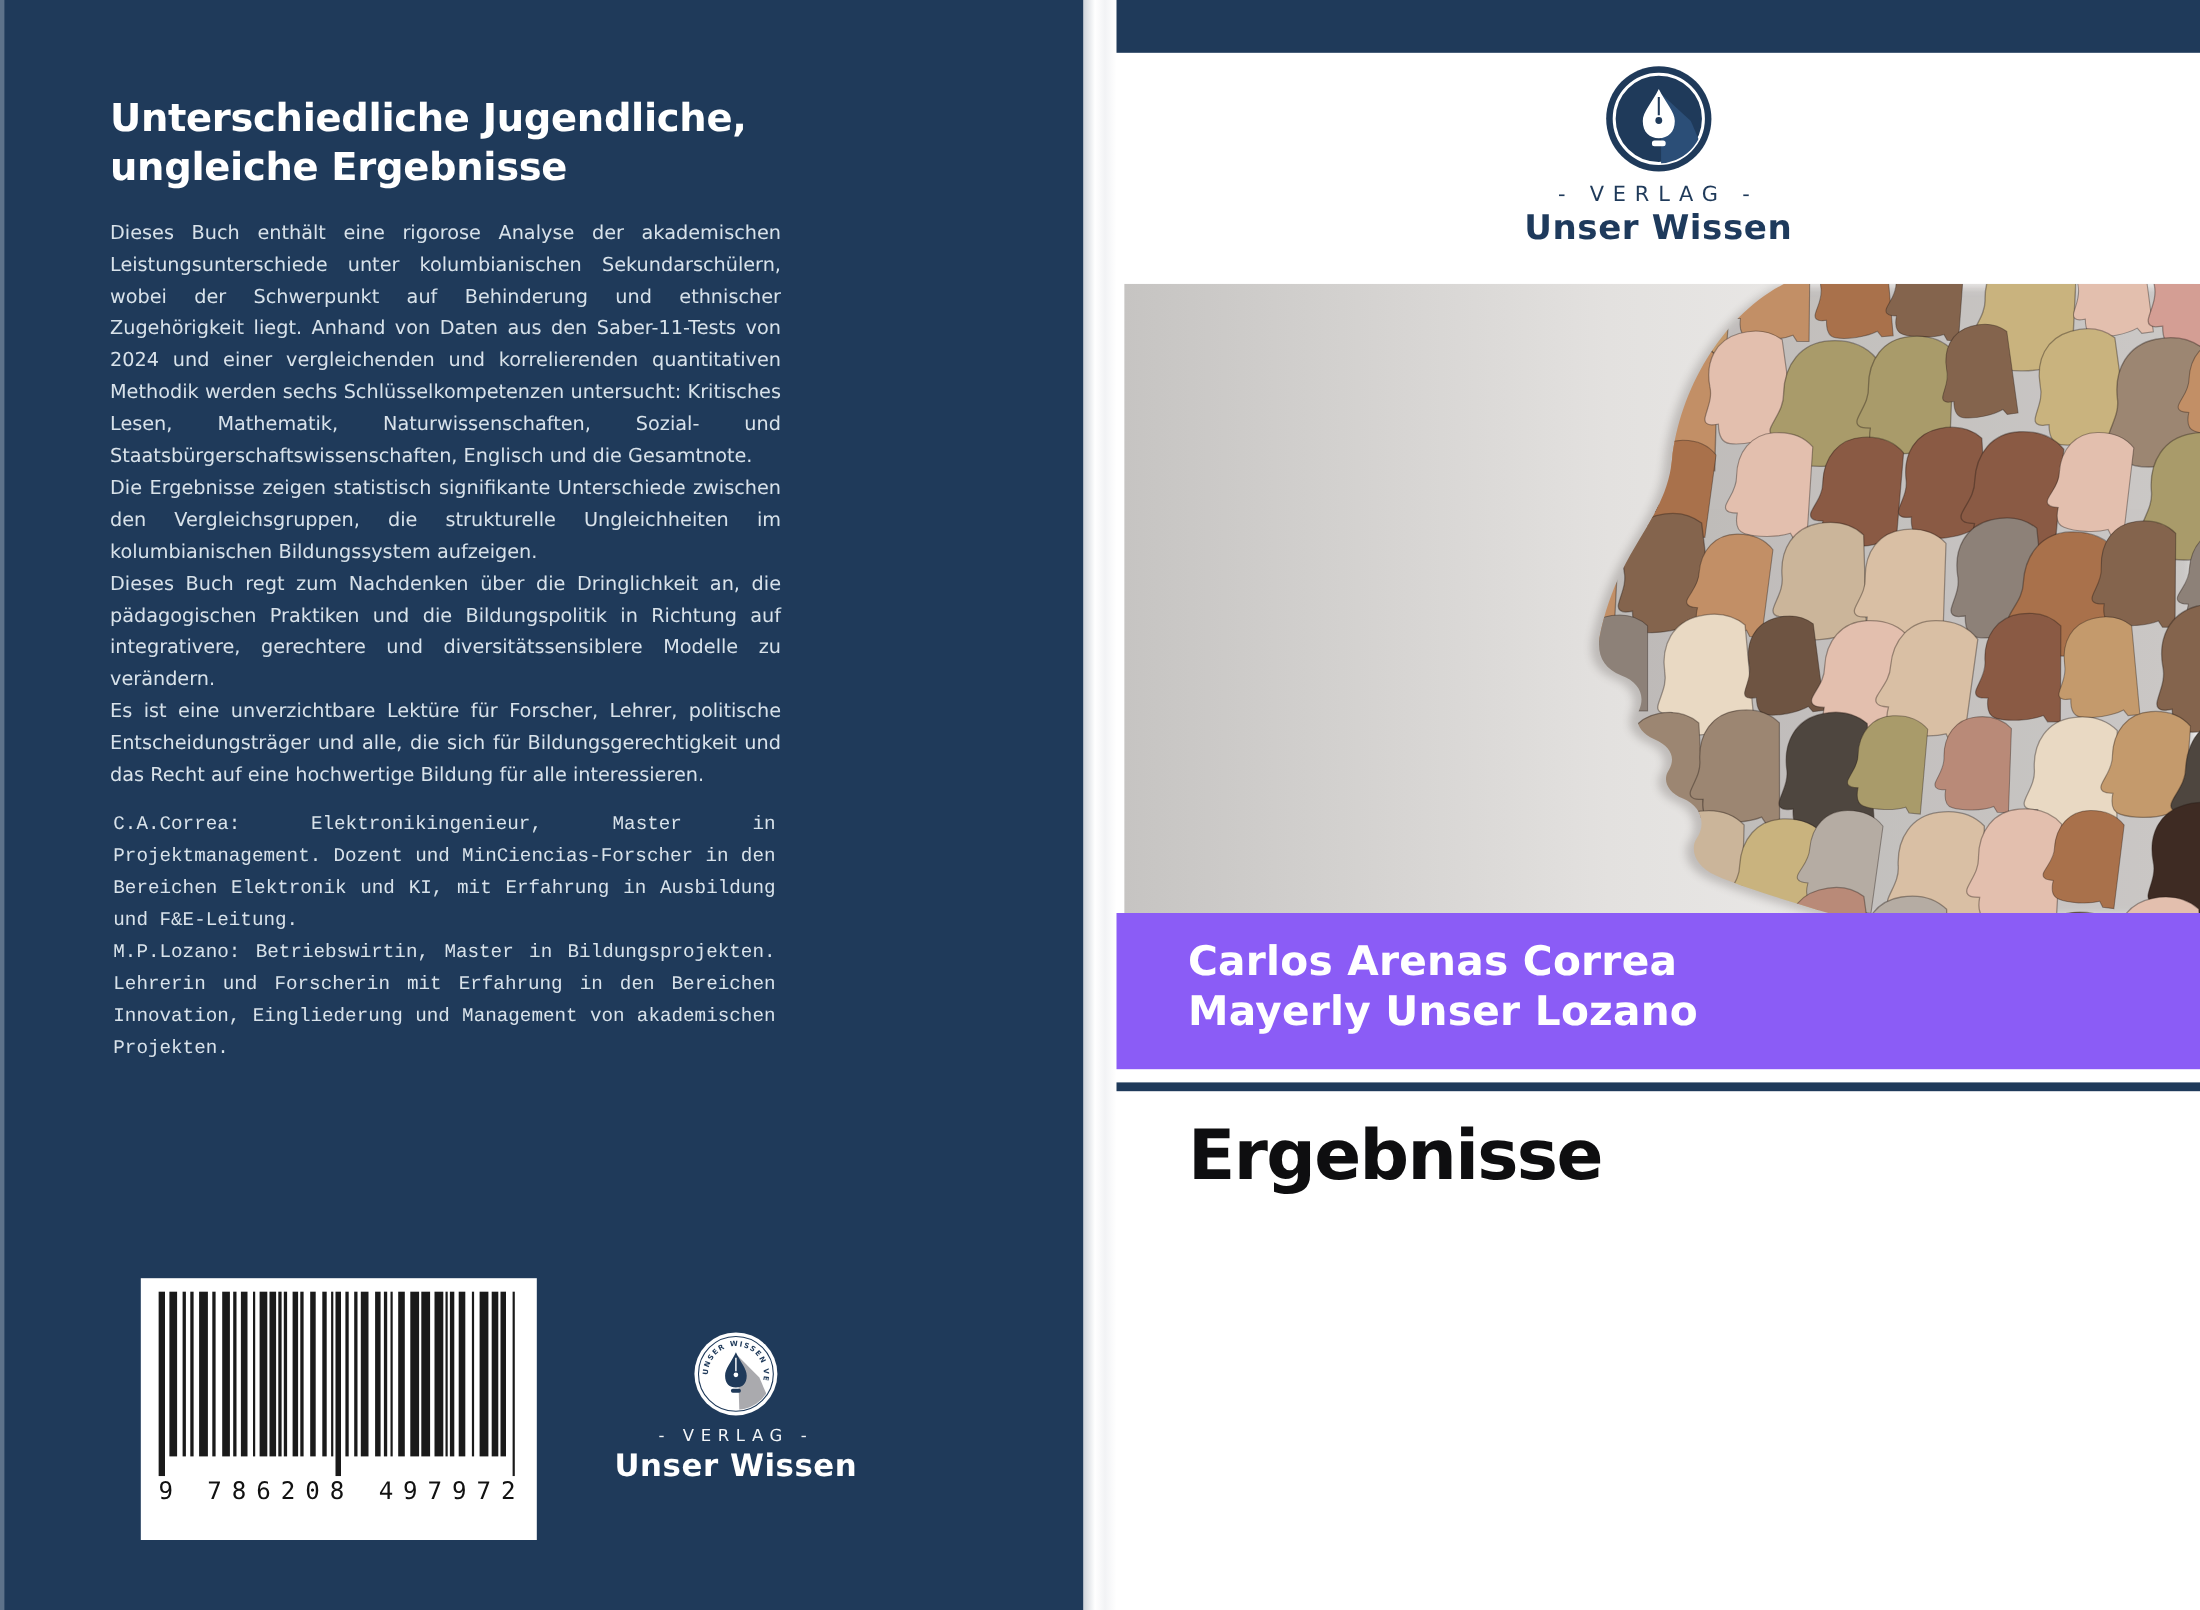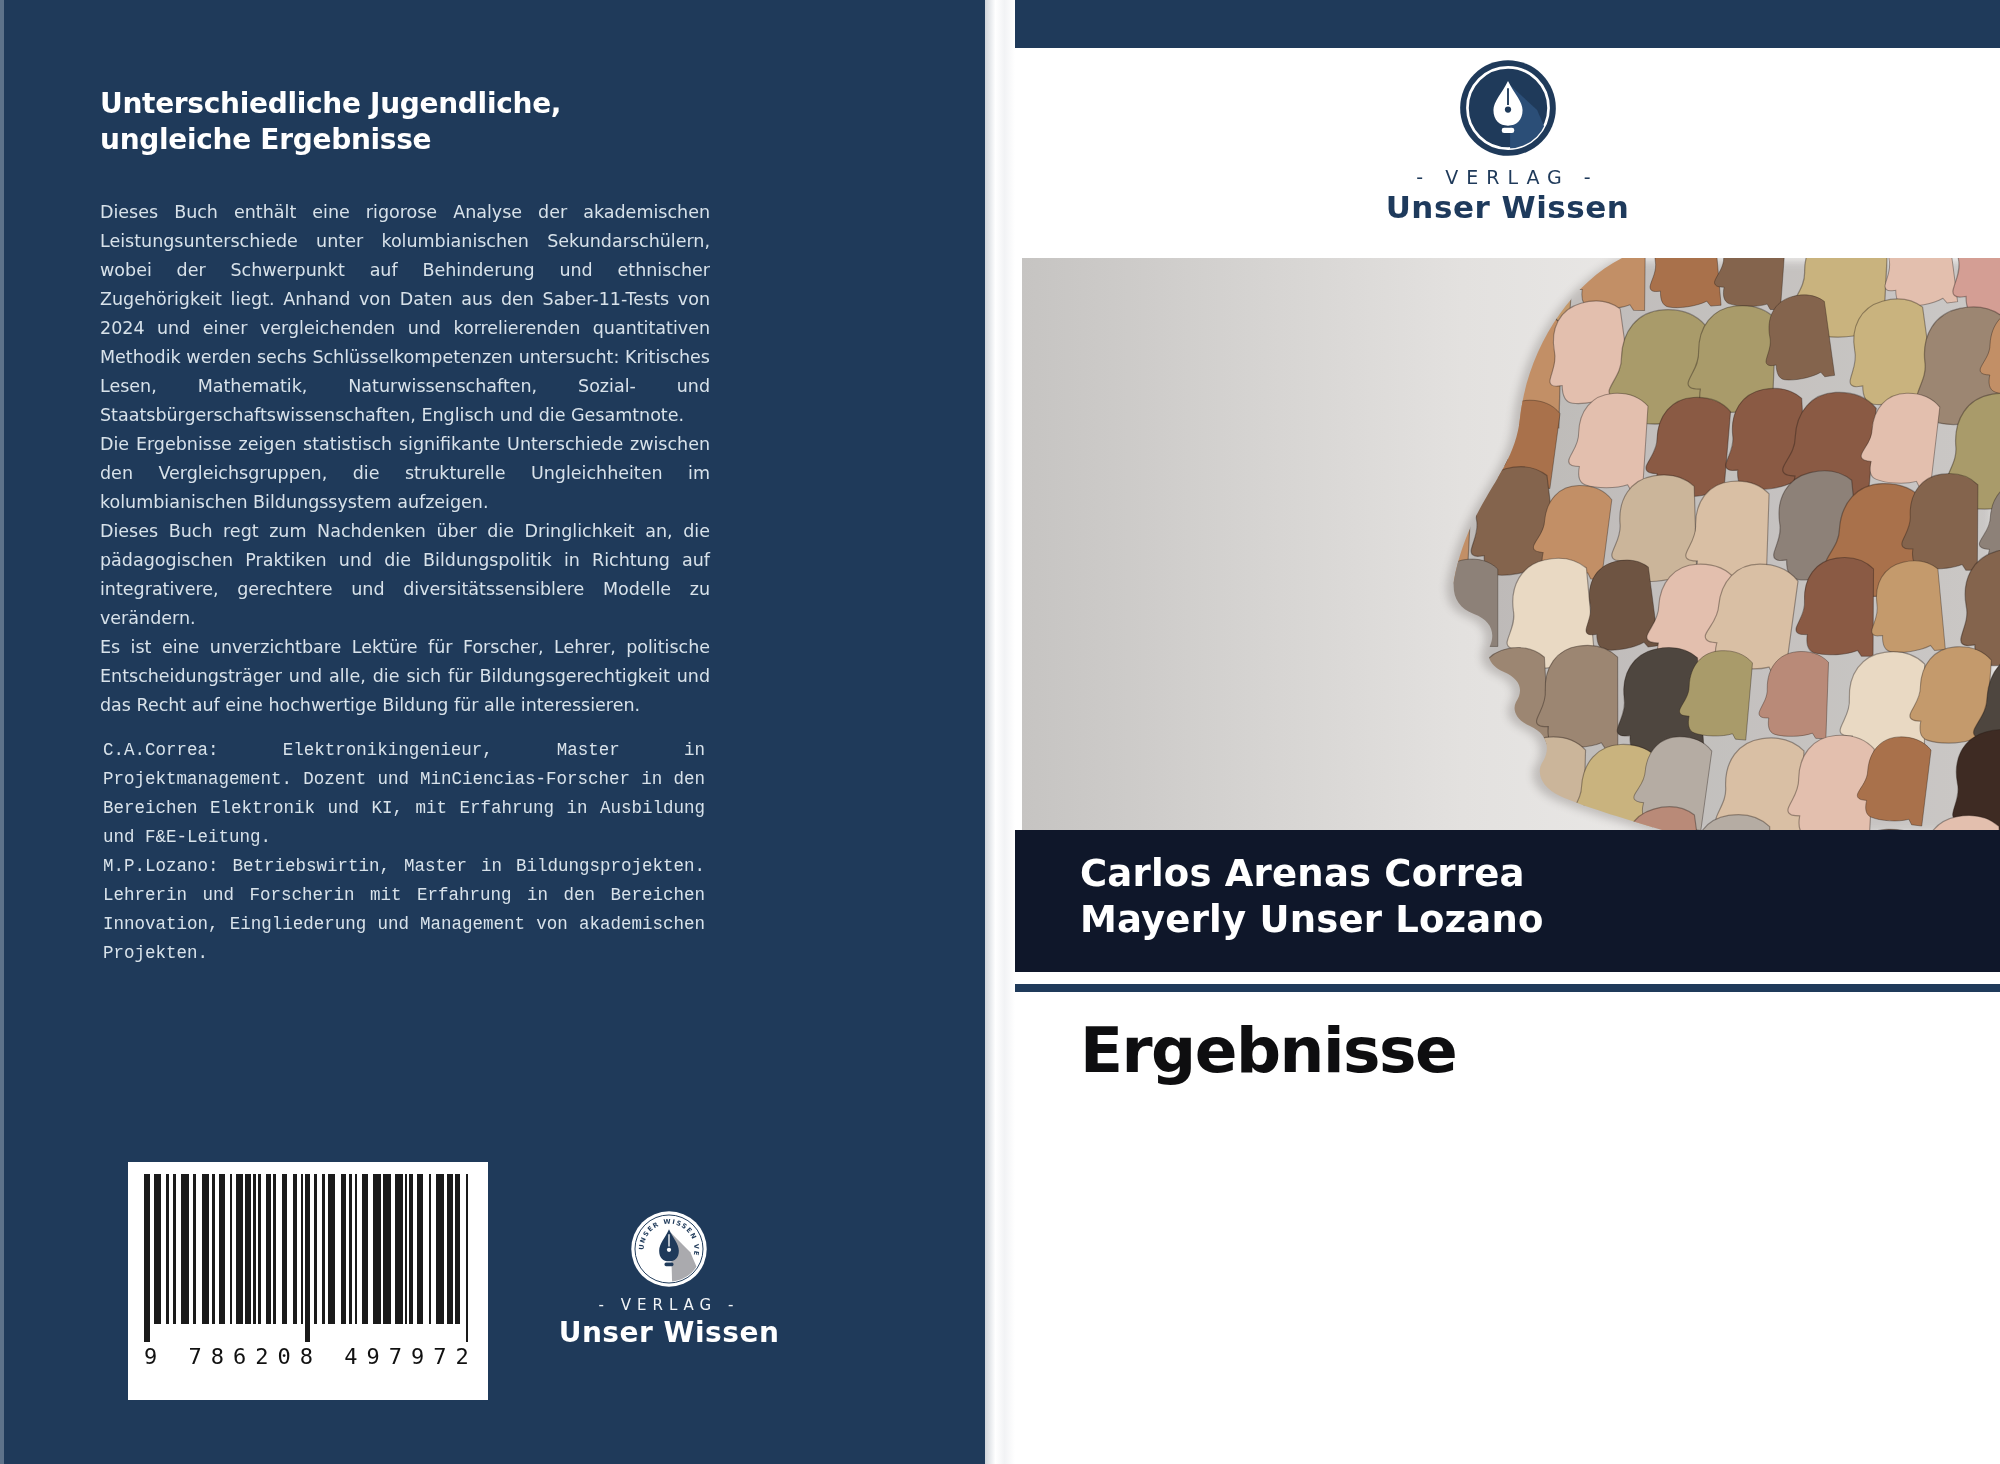--- a/index.html
+++ b/index.html
@@ -3,21 +3,21 @@
 <meta charset="utf-8">
 <style>
   html,body{margin:0;padding:0;background:#ffffff;}
   .spread{position:relative;width:2000px;height:1464px;overflow:hidden;
           font-family:"DejaVu Sans","Liberation Sans",sans-serif;background:#ffffff;}
 
   
   .back-cover{position:absolute;left:0;top:0;width:985px;height:1464px;background:#1f3a5a;}
   .edge-sliver{position:absolute;left:0;top:0;width:4px;height:100%;background:#8fa0b3;opacity:.55;}
   .back-title{position:absolute;left:100px;top:86px;width:640px;color:#ffffff;
-              font-weight:700;font-size:28px;line-height:1.28;letter-spacing:-.3px;}
+              font-weight:700;font-size:35px;line-height:1.28;letter-spacing:-.3px;}
   .back-blurb{position:absolute;left:100px;top:198px;width:610px;color:#d8e2ea;
               font-size:17.5px;line-height:29px;}
   .back-blurb p{margin:0;text-align:justify;text-justify:inter-word;}
   .back-bios{position:absolute;left:103px;top:736px;width:602px;color:#d8e2ea;
              font-size:17.5px;line-height:29px;}
   .back-bios p{margin:0;text-align:justify;font-family:Liberation Mono, monospace;}
 
   
   .barcode-box{position:absolute;left:128px;top:1162px;width:360px;height:238px;
                background:#ffffff;box-sizing:border-box;padding:12px 16px 8px 16px;}
@@ -43,21 +43,21 @@
 
   .front-logo{position:absolute;left:0;top:56px;width:985px;text-align:center;}
   .front-logo .logo-svg{width:104px;height:104px;display:block;margin:0 auto;}
   .logo-verlag-front{margin-top:6px;font-size:19px;letter-spacing:8px;color:#1f3a5a;white-space:nowrap;}
   .logo-name-front{margin-top:1px;font-size:31px;font-weight:700;color:#1e3a5c;letter-spacing:.5px;white-space:nowrap;}
 
   .cover-art{position:absolute;left:7px;top:258px;width:978px;height:572px;}
   .cover-art svg{display:block;width:978px;height:572px;}
   #heads-group use{stroke:rgba(38,27,20,.38);stroke-width:1.1px;}
 
-  .author-band{position:absolute;left:0;top:830px;width:985px;height:142px;background:#0f172a;}
+  .author-band{position:absolute;left:0;top:830px;width:985px;height:142px;background:#8b5cf6;}
   .author-name{position:absolute;left:65px;color:#ffffff;font-weight:700;font-size:37px;letter-spacing:.2px;white-space:nowrap;}
   .author-1{top:22px;}
   .author-2{top:68px;}
 
   .divider-rule{position:absolute;left:0;top:984px;width:985px;height:8px;background:#1f3a5a;}
 
   .front-title{position:absolute;left:65px;top:1016px;width:880px;color:#0e0e10;
                font-weight:800;font-size:63px;line-height:1.1;letter-spacing:-1.5px;}
   .front-subtitle{position:absolute;left:65px;top:1238px;width:880px;color:#3c3c40;
                   font-style:italic;font-size:31px;line-height:1.42;letter-spacing:-.2px;}

